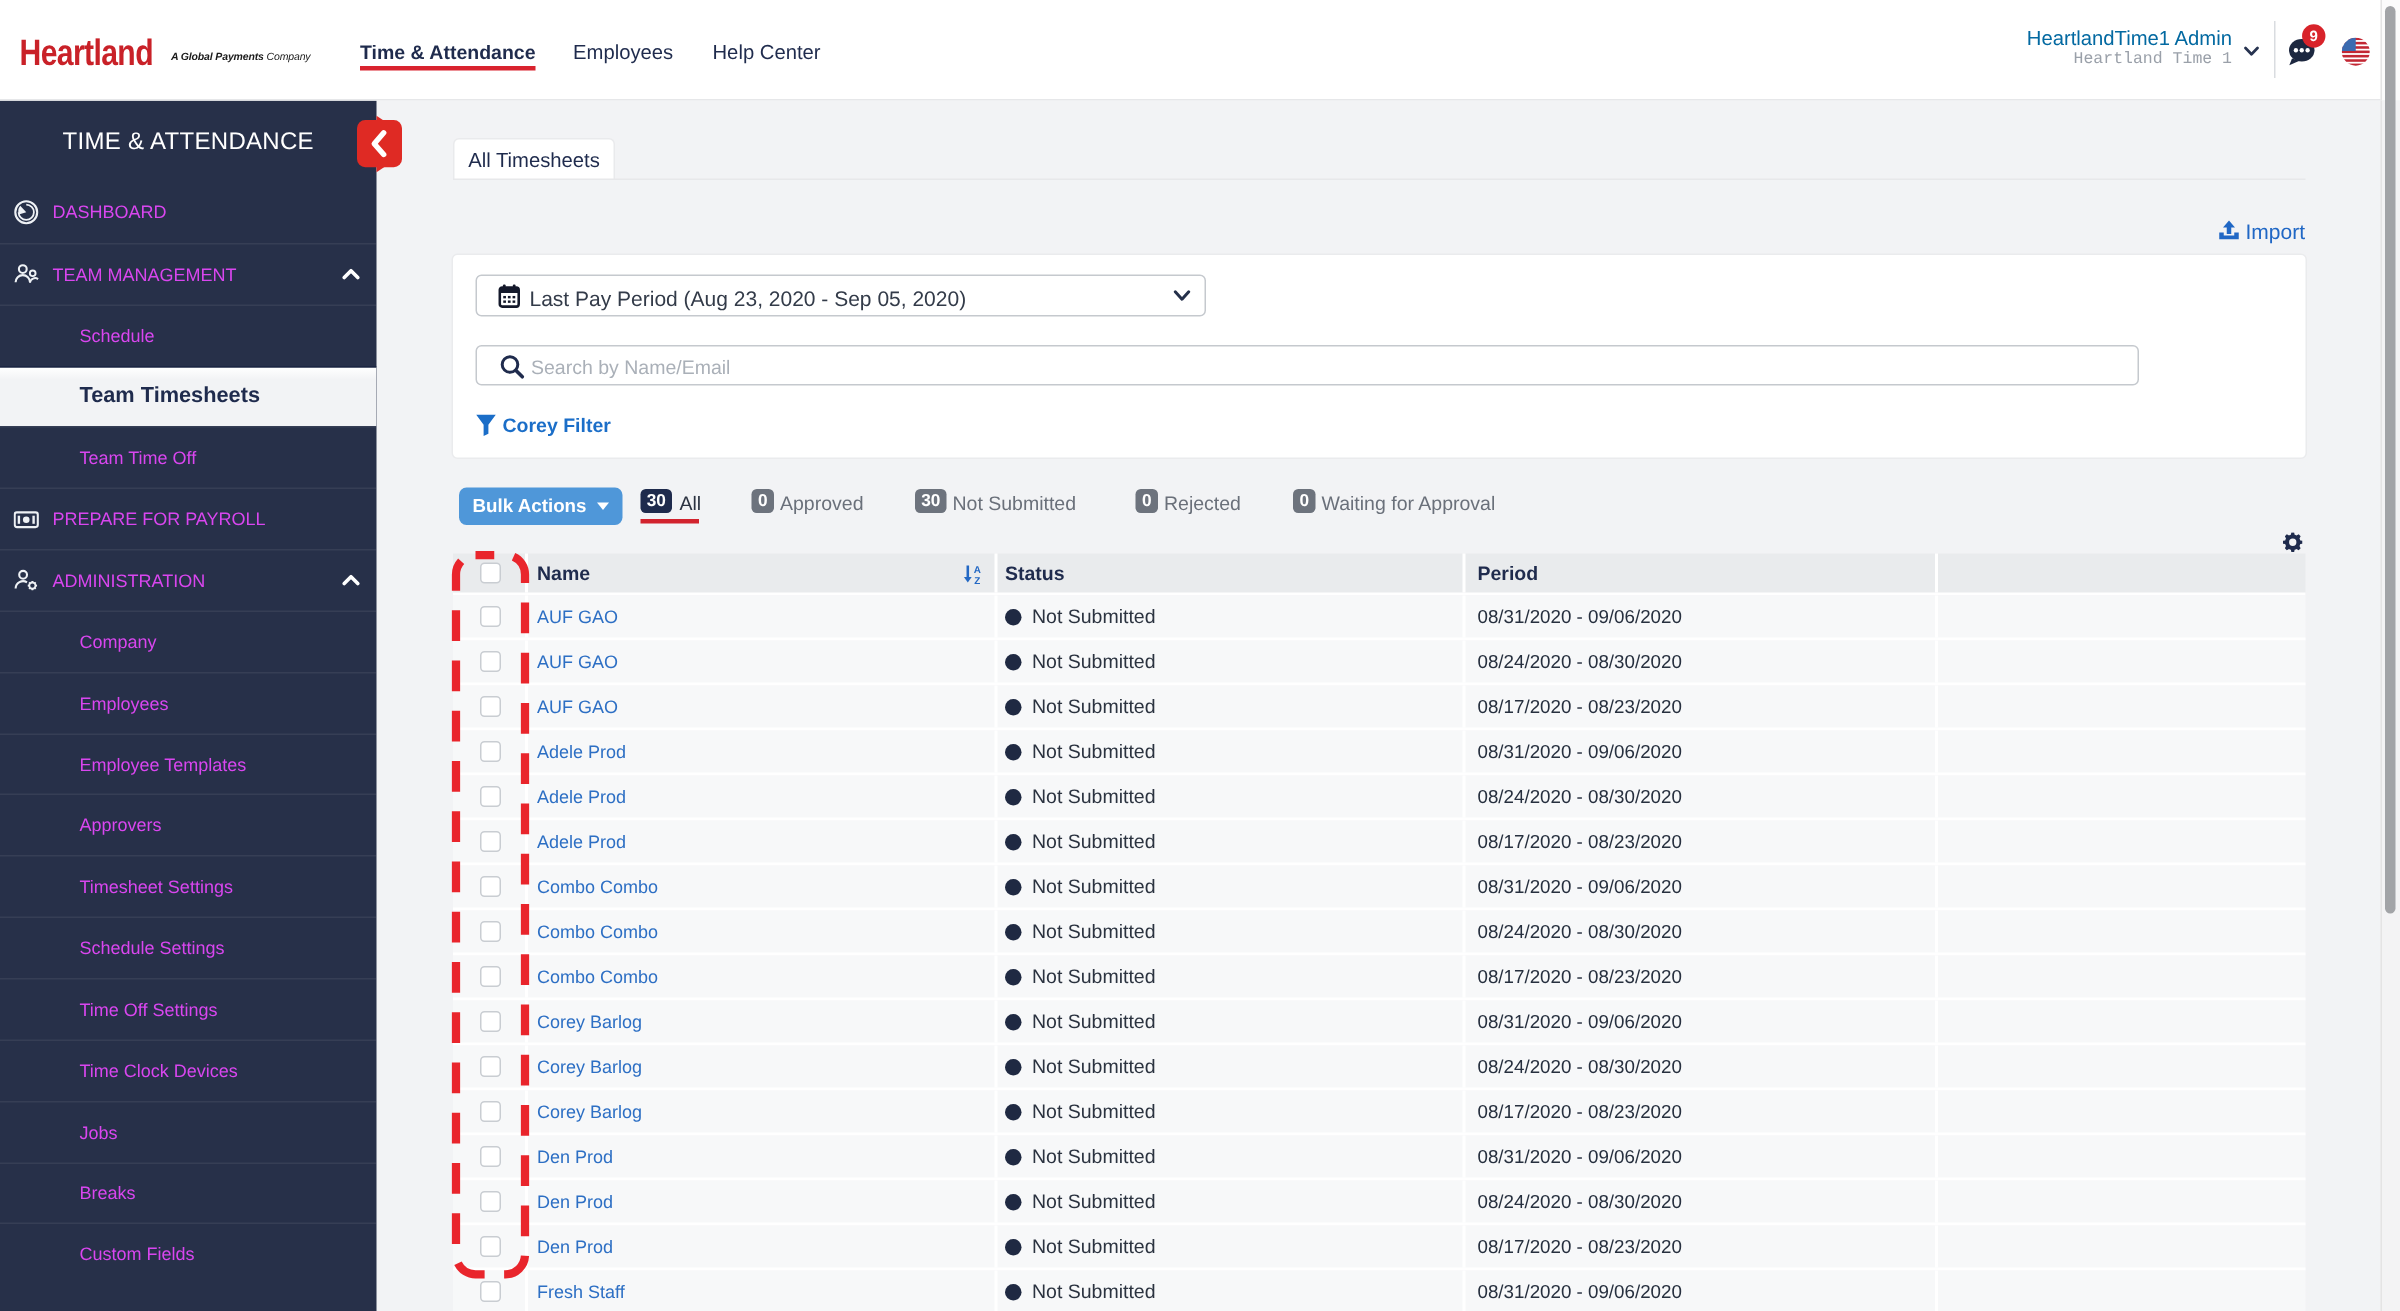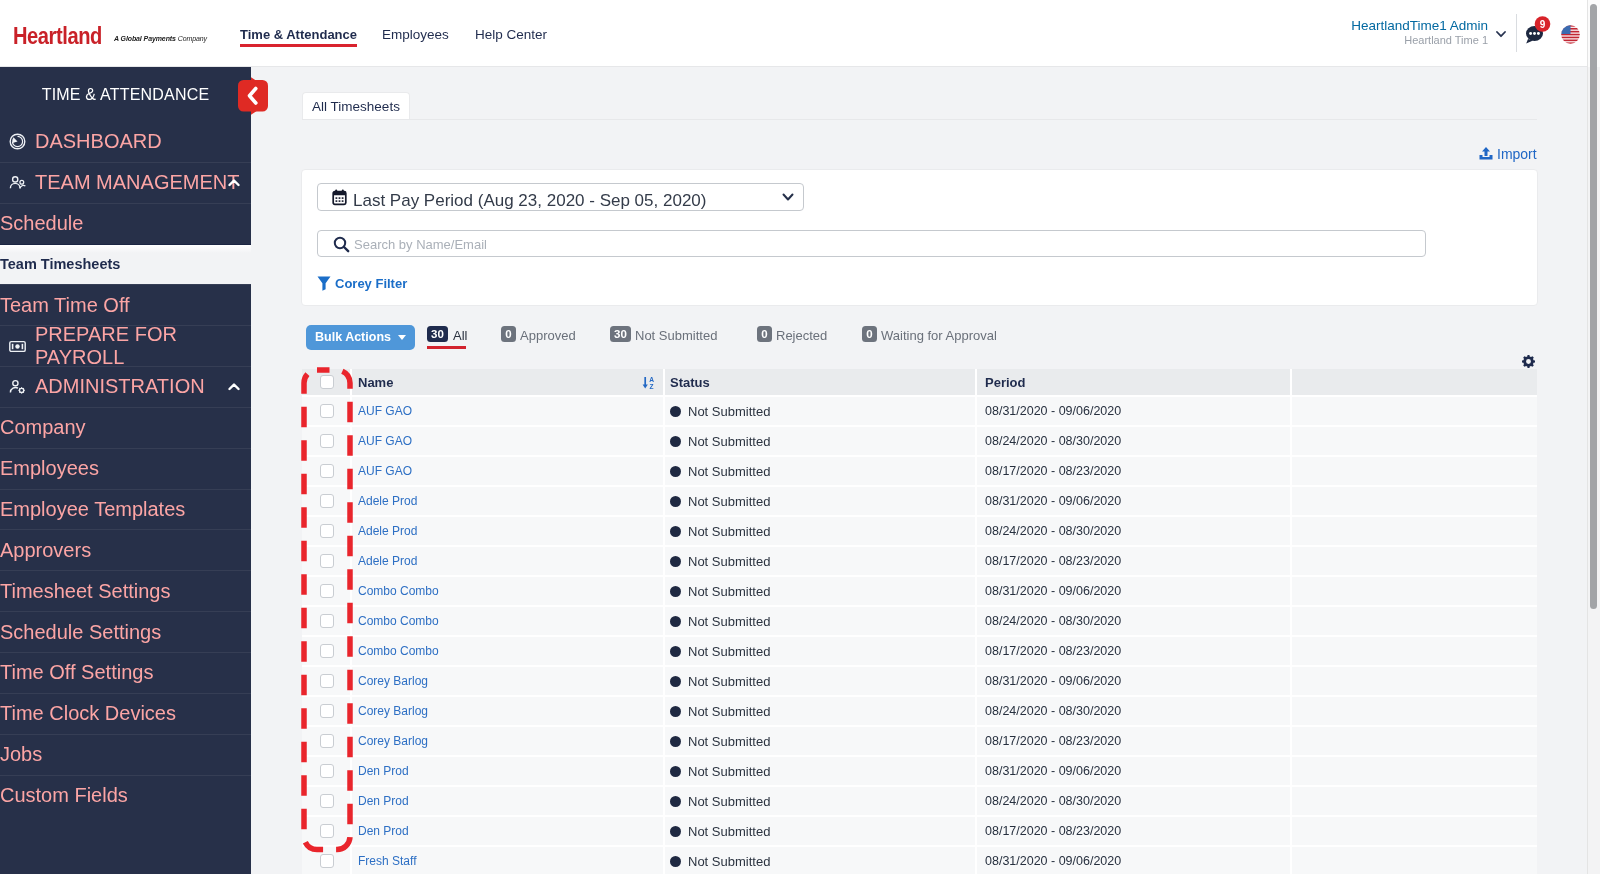--- a/index.html
+++ b/index.html
@@ -7,43 +7,43 @@
 #page { position:absolute; top:0; left:0; width:1600px; height:874px; overflow:hidden; }
 
 .header { position:absolute; top:0; left:0; width:1600px; height:67px; background:#fff; border-bottom:1px solid #e6e7e9; z-index:30; }
 .logo { position:absolute; left:13px; top:22px; color:#c92128; font-weight:bold; font-size:24.5px; letter-spacing:-0.5px; transform:scaleX(0.82); transform-origin:left center; }
 .tagline { position:absolute; left:114px; top:35px; font-size:7px; color:#1a1a1a; font-style:italic; white-space:nowrap; letter-spacing:-0.1px; }
 .tagline b { font-weight:bold; }
 .navitem { position:absolute; top:27px; font-size:13.5px; color:#1f2b4d; white-space:nowrap; }
 .nav-active { font-weight:bold; font-size:13px; }
 .nav-underline { position:absolute; left:240px; top:44px; width:117px; height:3px; background:#d9232e; }
 .acct1 { position:absolute; top:18px; right:112px; font-size:13.5px; color:#0369a1; }
-.acct2 { position:absolute; top:34px; right:112px; font-size:11px; color:#9aa0a9; }
+.acct2 { position:absolute; top:34px; right:112px; font-size:11px; color:#9aa0a9;font-family:Liberation Mono, monospace; }
 .acct-chev { position:absolute; left:1496px; top:29px; width:10px; height:10px; }
 .hdr-div { position:absolute; left:1516px; top:14px; width:1px; height:38px; background:#d9dce0; }
 
 .sidebar { position:absolute; top:67px; left:0; width:251px; height:807px; background:#273049; z-index:20; overflow:hidden; }
 .sb-title { position:absolute; top:0; left:0; width:251px; height:54px; line-height:56px; text-align:center; color:#fff; font-size:16px; letter-spacing:0.2px; }
 .sb-menu { position:absolute; top:54px; left:0; width:251px; }
-.sb-item { position:relative; height:40.85px; display:flex; align-items:center; border-top:1px solid rgba(255,255,255,0.07); color:#fca5a5; font-size:20px; }
+.sb-item { position:relative; height:40.85px; display:flex; align-items:center; border-top:1px solid rgba(255,255,255,0.07); color:#d946ef; font-size:12px; }
 .sb-item.first { border-top:none; }
 .sb-top { padding-left:35px; }
-.sb-sub { }
+.sb-sub { padding-left:53px; }
 .sb-item .ic { position:absolute; left:9px; top:50%; margin-top:-8.5px; width:17px; height:17px; }
 .sb-item .chev { position:absolute; right:11px; top:50%; margin-top:-4px; }
 .sb-active { background:linear-gradient(180deg,#ffffff 0px,#f2f3f5 8px); color:#1f2b4d; font-weight:bold; font-size:14.5px; border-top:1px solid #1b2542 !important; }
 .collapse-btn { position:absolute; left:238px; top:76px; width:30px; height:40px; z-index:25; }
 
 .main { position:absolute; top:67px; left:251px; width:1349px; height:807px; background:#f2f3f5; z-index:10; }
 .tab { position:absolute; left:51px; top:25px; width:108px; height:28px; background:#fff; border:1px solid #e9eaec; border-bottom:none; border-radius:4px 4px 0 0; text-align:center; line-height:28px; font-size:13.5px; color:#1f2b4d; }
 .tabline { position:absolute; left:51px; top:52px; width:1235px; height:1px; background:#e7e8ea; }
 .import { position:absolute; left:1246px; top:79px; font-size:14px; color:#2067c5; }
 .card { position:absolute; left:50px; top:102px; width:1237px; height:137px; background:#fff; border:1px solid #eaebed; border-radius:4px; }
 .selbox { position:absolute; left:66px; top:116px; width:487px; height:28px; background:#fff; border:1px solid #c5c9ce; border-radius:4px; }
-.selbox .txt { position:absolute; left:35px; top:6.5px; font-size:17px; color:#333b49; white-space:nowrap; }
+.selbox .txt { position:absolute; left:35px; top:6.5px; font-size:14px; color:#333b49; white-space:nowrap; }
 .searchbox { position:absolute; left:66px; top:163px; width:1109px; height:27px; background:#fff; border:1px solid #c5c9ce; border-radius:4px; }
 .searchbox .ph { position:absolute; left:36px; top:6px; font-size:13px; color:#aab0b8; }
 .showfilter { position:absolute; left:66px; top:208px; height:17px; }
 .showfilter span { position:absolute; left:18px; top:1px; font-size:13px; font-weight:bold; color:#1b6ec8; white-space:nowrap; }
 .bulkbtn { position:absolute; left:55px; top:258px; width:109px; height:25px; background:#4f97d9; border-radius:5px; color:#fff; font-weight:bold; font-size:12.5px; text-align:center; line-height:25px; }
 .statustabs { position:absolute; left:0; top:259px; height:20px; width:1349px; }
 .badge { position:absolute; top:0; height:16px; border-radius:3.5px; color:#fff; font-size:11.5px; font-weight:bold; text-align:center; line-height:16.5px; }
 .b-navy { background:#1f2b4d; }
 .b-gray { background:#6d737d; }
 .tlabel { position:absolute; top:1.5px; font-size:13px; color:#6a707a; white-space:nowrap; }
@@ -162,20 +162,21 @@
           </svg></div>
     <div class="sb-item sb-sub">Company</div>
     <div class="sb-item sb-sub">Employees</div>
     <div class="sb-item sb-sub">Employee Templates</div>
     <div class="sb-item sb-sub">Approvers</div>
     <div class="sb-item sb-sub">Timesheet Settings</div>
     <div class="sb-item sb-sub">Schedule Settings</div>
     <div class="sb-item sb-sub">Time Off Settings</div>
     <div class="sb-item sb-sub">Time Clock Devices</div>
     <div class="sb-item sb-sub">Jobs</div>
+    <div class="sb-item sb-sub">Breaks</div>
     <div class="sb-item sb-sub">Custom Fields</div>
   </div>
 </div>
 <svg class="collapse-btn" viewBox="0 0 30 40">
   <path d="M13 1.2 L21 6.5 L13 9 Z" fill="#df2a24"></path>
   <path d="M13 38.8 L21 33.5 L13 31 Z" fill="#df2a24"></path>
   <rect x="0" y="4" width="30" height="31.5" rx="5.5" fill="#df2a24"></rect>
   <polyline points="17.8,12.5 11.5,19.8 17.8,27" fill="none" stroke="#fff" stroke-width="3.6" stroke-linecap="round" stroke-linejoin="round"></polyline>
 </svg>
 

